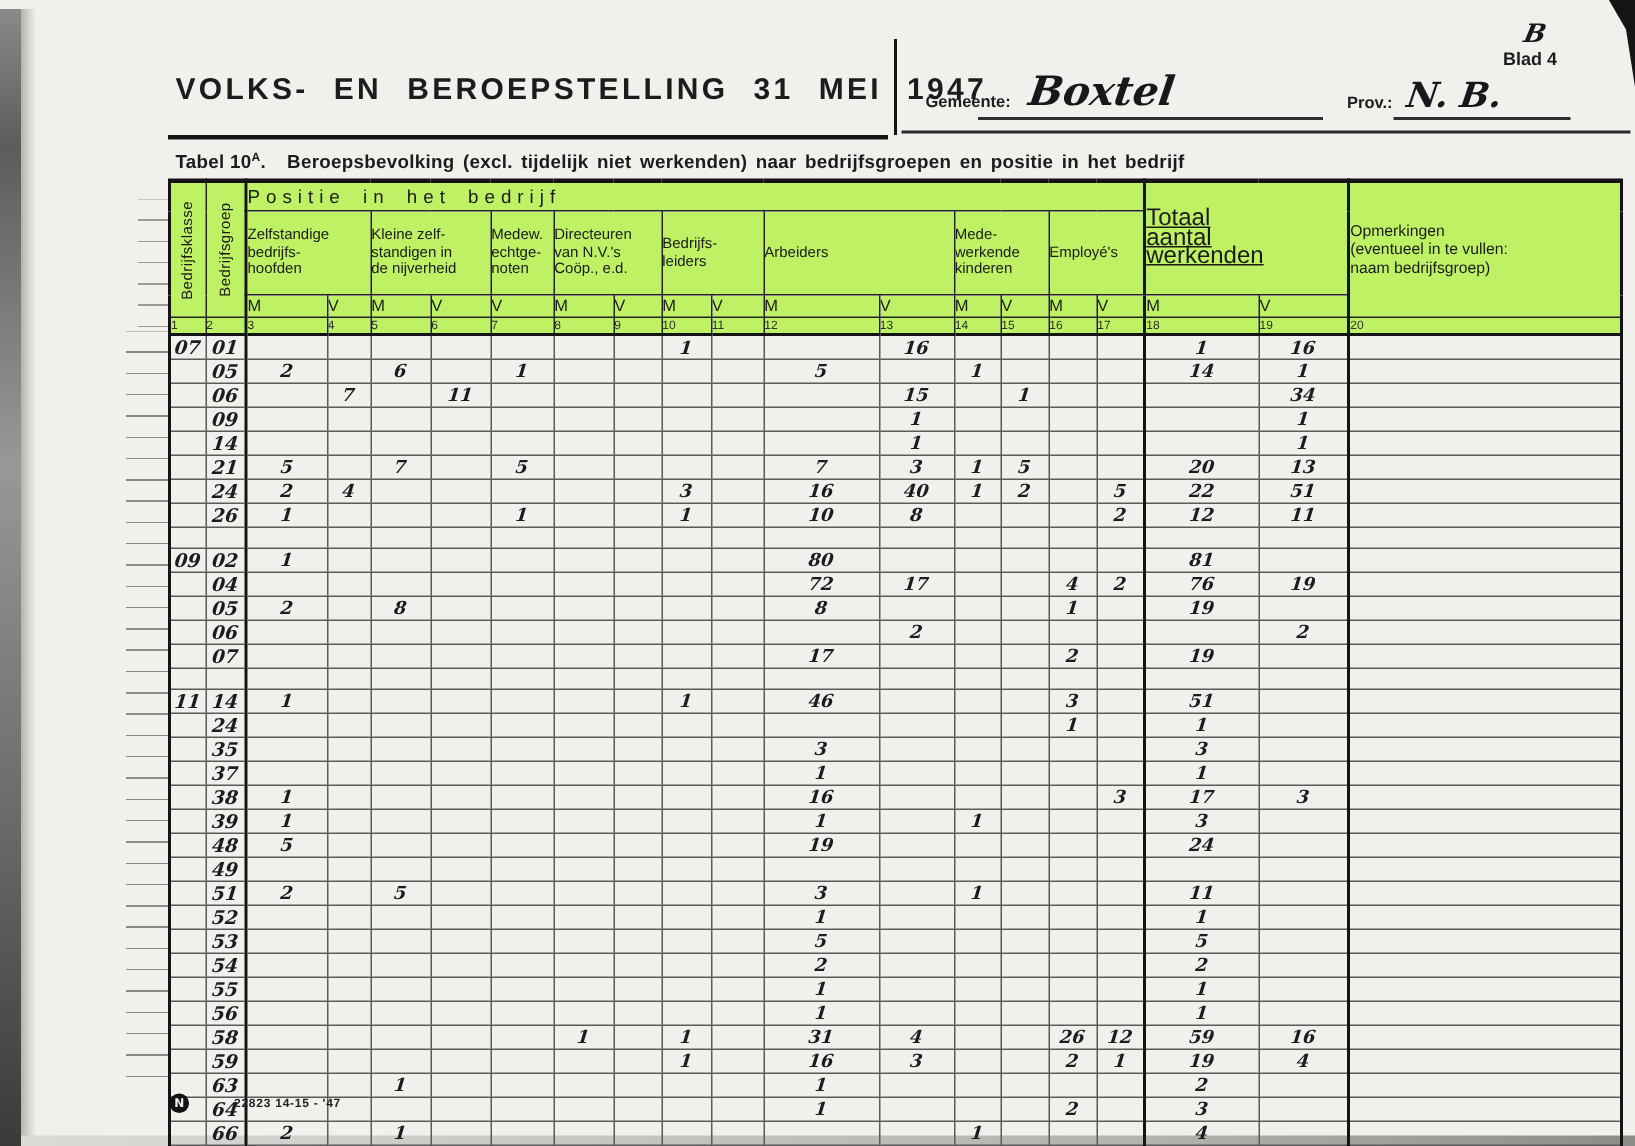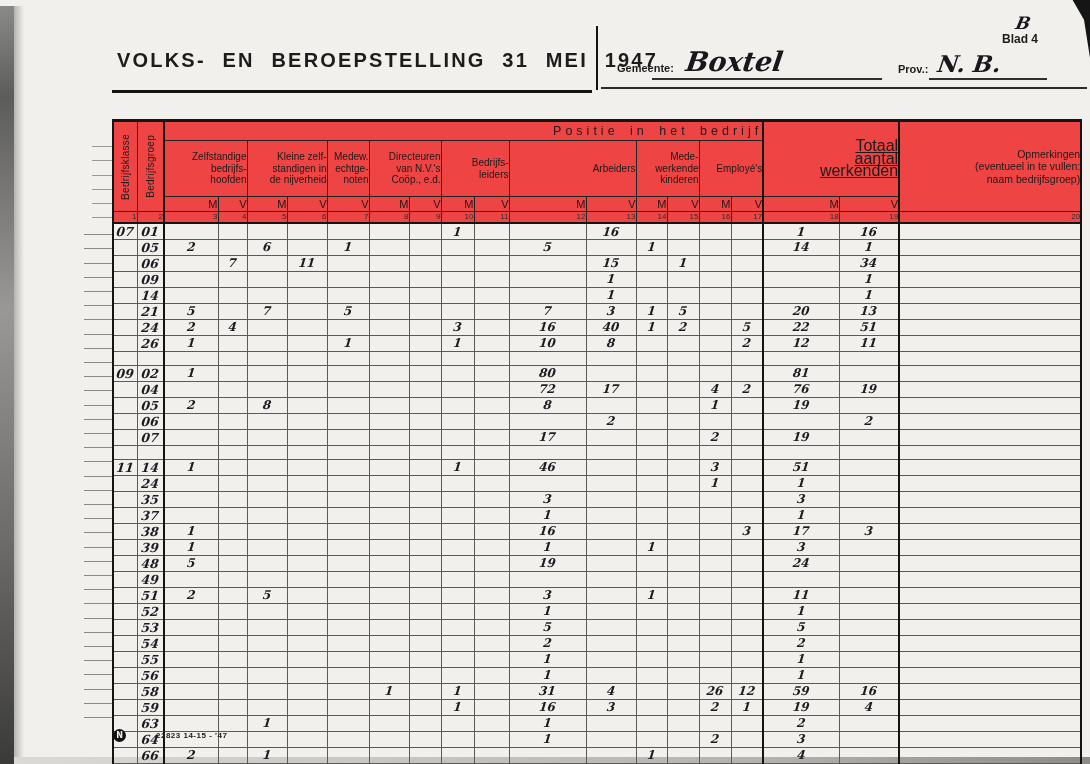--- a/index.html
+++ b/index.html
@@ -44,21 +44,21 @@
   
   .margin-rules { position:absolute; left:84px; top:221px; width:28px; height:497px;
     background:repeating-linear-gradient(180deg, rgba(0,0,0,0) 0 13.2px, #8c8a86 13.2px 14.2px); }
   .margin-rules-top { position:absolute; left:92px; top:133px; width:20px; height:88px;
     background:repeating-linear-gradient(180deg, rgba(0,0,0,0) 0 13.2px, #9c9a96 13.2px 14.2px); }
 
   
   table.census { position:absolute; left:112px; top:119px; width:968px; border-collapse:collapse; table-layout:fixed;
     border:2px solid #141414; border-top:3px solid #141414; }
   th, td { overflow:hidden; }
-  thead th { border:1px solid #222; font-weight:normal; color:#1b1b1b; vertical-align:middle; text-align:right; background:#ef4444; }
+  thead th { border:1px solid #222; font-weight:normal; color:#1b1b1b; vertical-align:middle; text-align:left; background:#bef264; }
   .r-positie { height:20px; }
   .r-groups  { height:56px; }
   .r-mv      { height:15px; }
   .r-nums    { height:11px; }
   .th-positie { font-size:12.5px; letter-spacing:4px; word-spacing:4px; }
   .th-group { font-size:10px; line-height:11.5px; }
   .th-vert { vertical-align:middle; }
   .vert-label { writing-mode:vertical-rl; transform:rotate(180deg); font-size:10px; letter-spacing:.3px; margin:0 auto; white-space:nowrap; }
   .th-totaal { font-size:16px; line-height:12.5px;text-decoration:underline; }
   .th-opmerk { font-size:10.5px; line-height:12.5px; }
@@ -96,20 +96,21 @@
   <div class="hw-gemeente script">Boxtel</div>
   <div class="gemeente-line"></div>
   <div class="prov-label printed">Prov.:</div>
   <div class="hw-prov script">N. B.</div>
   <div class="prov-line"></div>
   <div class="header-right-rule"></div>
 
   <div class="blad printed">Blad 4</div>
   <div class="hw-blad-letter script">B</div>
 
+  <div class="table-title printed"><span>Tabel 10</span><sup>A</sup><span>.</span><span class="rest">Beroepsbevolking (excl. tijdelijk niet werkenden) naar bedrijfsgroepen en positie in het bedrijf</span></div>
 
   <div class="margin-rules-top"></div>
   <div class="margin-rules"></div>
 
   <table class="census">
     <colgroup>
       <col style="width:24px">
         <col style="width:27px">
         <col style="width:54px">
         <col style="width:29px">

